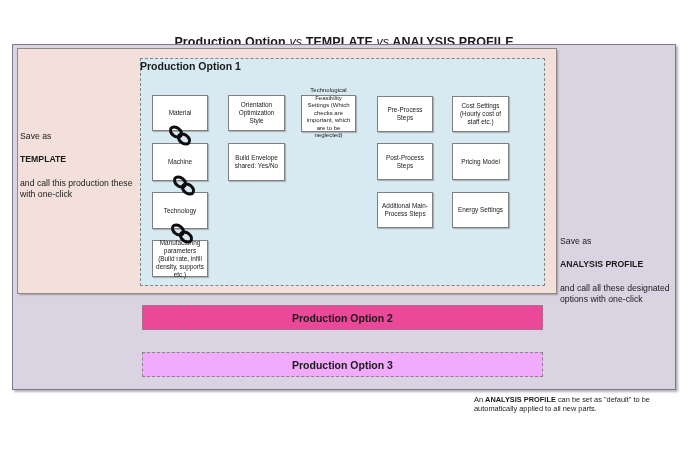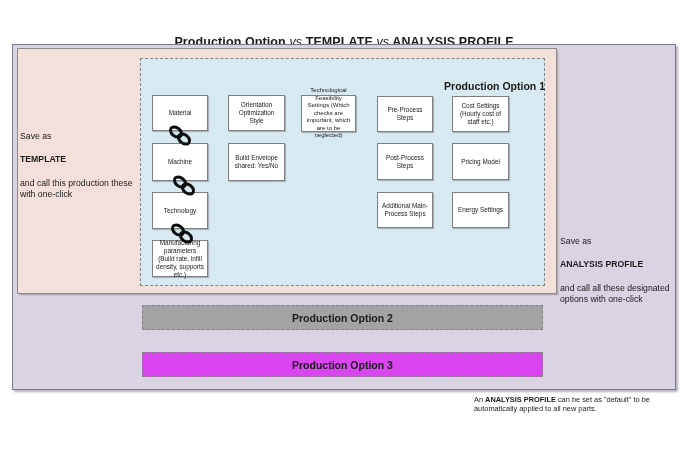--- a/index.html
+++ b/index.html
@@ -45,23 +45,23 @@
   }
   .option1-box {
     position: absolute;
     left: 140px; top: 58px;
     width: 405px; height: 228px;
     background: #d8eaf1;
     border: 1px dashed #858585;
   }
   .option1-title {
     position: absolute;
-    left: 140px; top: 80px;
+    left: 140px; top: 60px;
     width: 405px;
-    text-align: right;
+    text-align: left;
     font-size: 10.5px;
     font-weight: bold;
   }
   .small-box {
     position: absolute;
     background: #ffffff;
     border: 1px solid #7f7f7f;
     box-shadow: 1px 1px 1px rgba(60,60,60,0.3);
     display: flex;
     align-items: center;
@@ -77,22 +77,22 @@
     position: absolute;
     left: 142px;
     width: 401px; height: 25px;
     border: 1px dashed #858585;
     display: flex;
     align-items: center;
     justify-content: center;
     font-size: 10.5px;
     font-weight: bold;
   }
-  .band.option2 { top: 305px; background: #a3a3a3; }
-  .band.option3 { top: 352px; background: #d946ef; }
+  .band.option2 { top: 305px; background: #ec4899; }
+  .band.option3 { top: 352px; background: #f0abfc; }
 
   .side-label {
     position: absolute;
     text-align: left;
     font-size: 8.7px;
     line-height: 1.3;
   }
   .side-label .l1 { margin-bottom: 12px; }
   .side-label .l2 { font-weight: bold; margin-bottom: 12px; }
   .side-label.template-label { left: 20px; top: 131px; width: 116px; }

